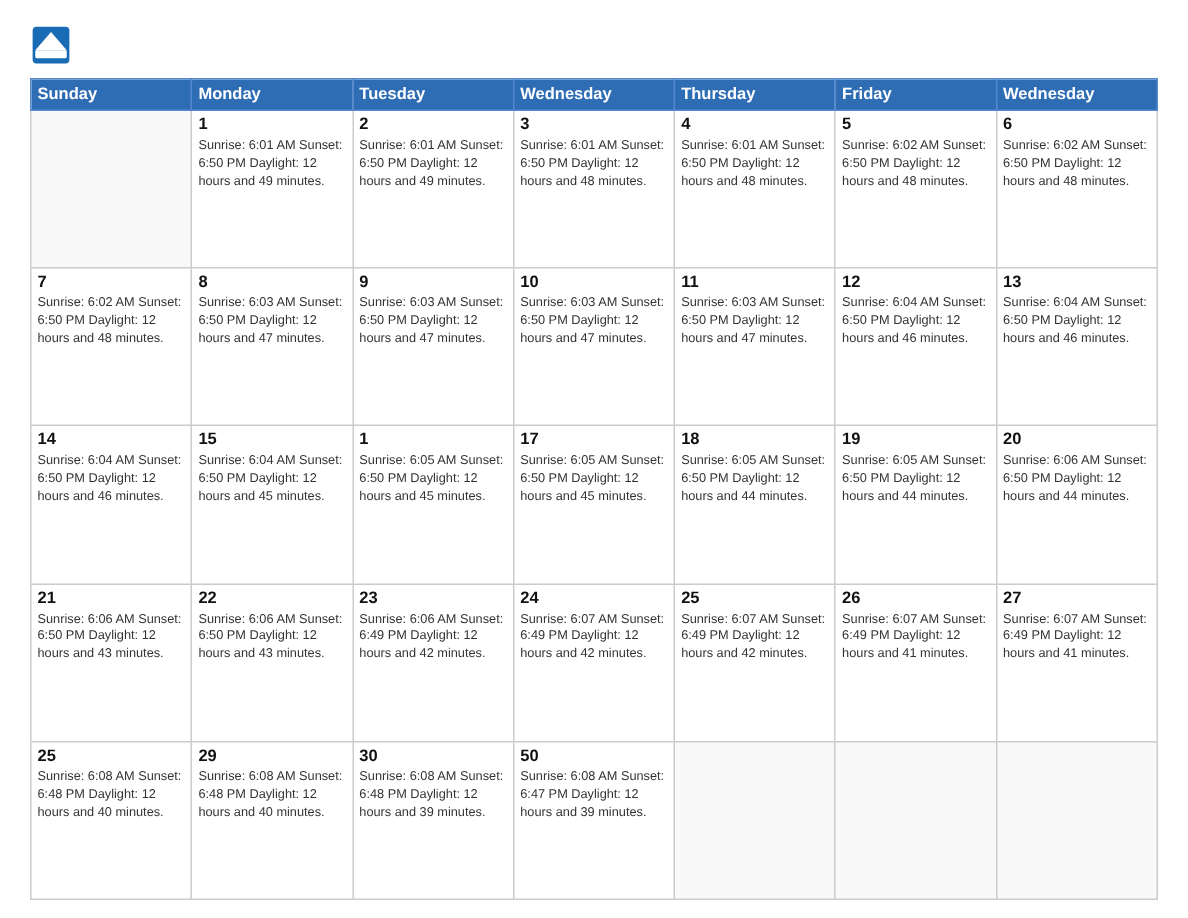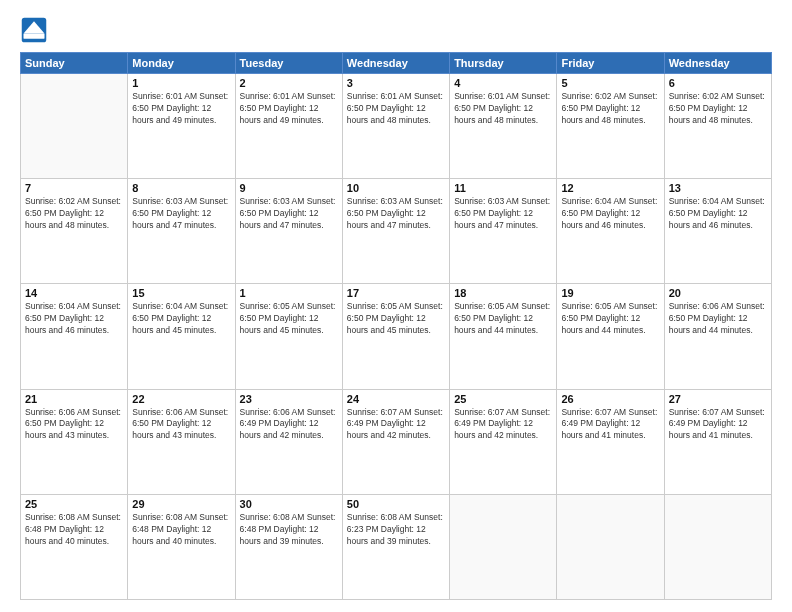--- a/index.html
+++ b/index.html
@@ -344,21 +344,21 @@
           <td>
             <div class="day-num">30</div>
             <div class="day-info">Sunrise: 6:08 AM
 Sunset: 6:48 PM
 Daylight: 12 hours
 and 39 minutes.</div>
           </td>
           <td>
             <div class="day-num">50</div>
             <div class="day-info">Sunrise: 6:08 AM
-Sunset: 6:23 PM
+Sunset: 6:47 PM
 Daylight: 12 hours
 and 39 minutes.</div>
           </td>
           <td class="empty-cell"></td>
           <td class="empty-cell"></td>
           <td class="empty-cell"></td>
         </tr>
       </tbody>
   </table>
 </div>

